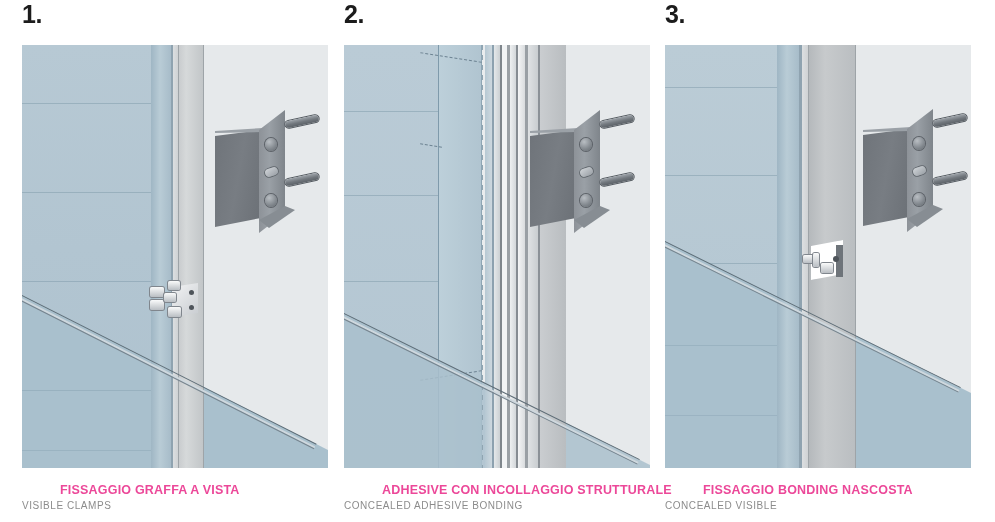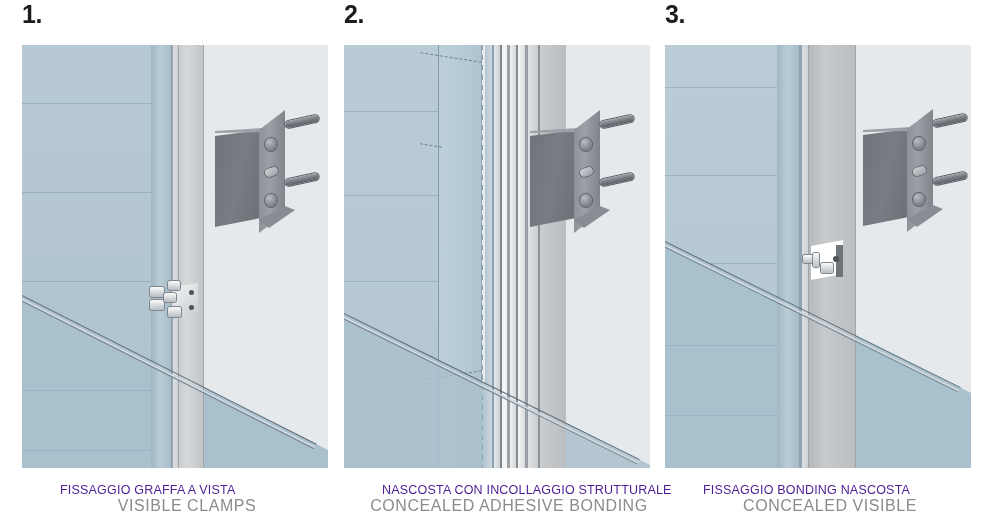--- a/index.html
+++ b/index.html
@@ -19,26 +19,26 @@
     letter-spacing:-0.5px;line-height:1;
   }
   .figure{
     position:absolute;left:0;top:45px;
     width:306px;height:423px;
     background:#e9ecee;
     overflow:hidden;
   }
   .caption{position:absolute;left:0;top:483px;width:330px;}
   .cap-it{
-    font-size:12.5px;font-weight:400;color:#4c1d95;
+    font-size:12.5px;font-weight:700;color:#ec4899;
     letter-spacing:0.2px;line-height:15px;white-space:nowrap;padding-left:38px;
   }
   .cap-en{
-    font-size:16px;font-weight:400;color:#8c8c8c;
-    letter-spacing:0.55px;line-height:15px;white-space:nowrap;text-align:center;
+    font-size:10px;font-weight:400;color:#8c8c8c;
+    letter-spacing:0.55px;line-height:15px;white-space:nowrap;
   }
 
   
   .scene{position:absolute;inset:0;}
 
   
   .backdrop{position:absolute;inset:0;background:#e9ecee;}
 
   
   .glass-upper{
@@ -274,21 +274,21 @@
           <div class="bolt" style="left:50px;top:40px;width:12px;height:13px;"></div>
           <div class="slot" style="left:50px;top:70px;width:13px;height:8px;transform:rotate(-20deg);"></div>
           <div class="bolt" style="left:50px;top:96px;width:12px;height:13px;"></div>
           <div class="stud" style="left:70px;top:20px;width:34px;transform:rotate(-12deg);"></div>
           <div class="stud" style="left:70px;top:78px;width:34px;transform:rotate(-12deg);"></div>
         </div>
       </div>
     </div>
 
     <div class="caption">
-      <div class="cap-it">NASCOSTA CON INCOLLAGGIO STRUTTURALE</div>
+      <div class="cap-it">ADHESIVE CON INCOLLAGGIO STRUTTURALE</div>
       <div class="cap-en">CONCEALED ADHESIVE BONDING</div>
     </div>
   </div>
 
   <div class="panel" style="left:665px;width:330px;">
     <div class="panel-number">3.</div>
 
     <div class="figure">
       <div class="scene">
         <div class="backdrop"></div>

